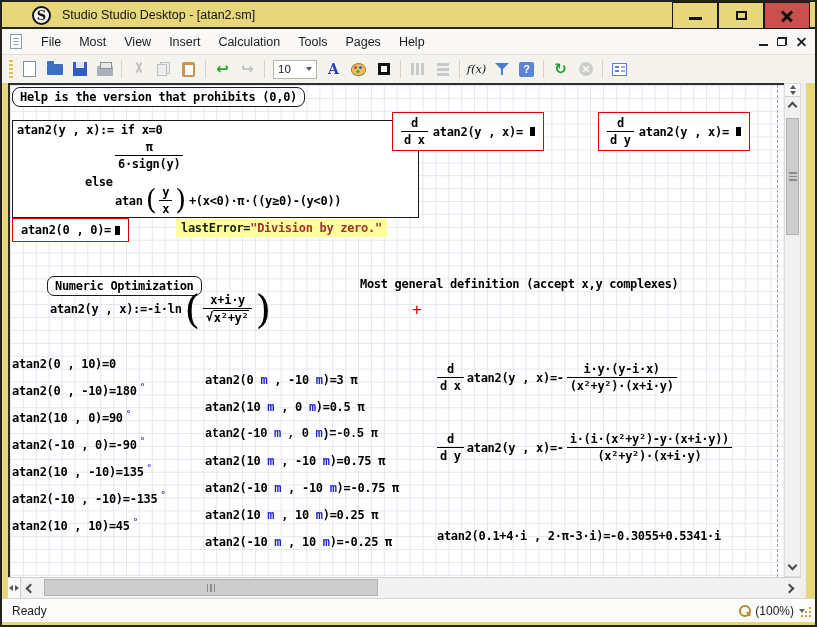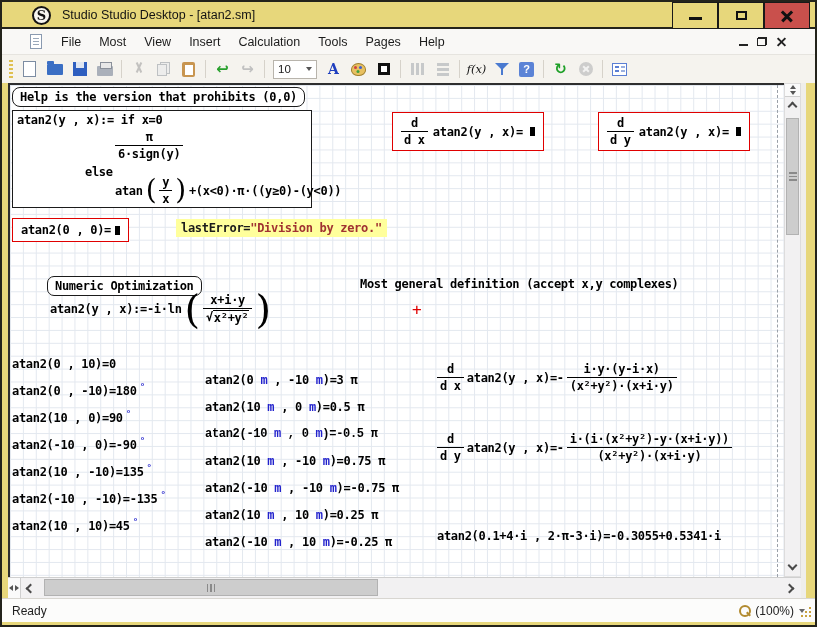--- a/index.html
+++ b/index.html
@@ -21,21 +21,21 @@
   #btn-max { right:51px; background:#e7d77b; }
   #btn-close { right:5px; background:#c9504c; }
   .glyph-min { width:13px; height:3px; background:#111; margin-top:6px; }
   .glyph-max { width:11px; height:9px; border:2px solid #111; }
   .glyph-x { position:relative; width:14px; height:14px; }
   .glyph-x::before, .glyph-x::after { content:""; position:absolute; left:0; top:6px; width:14px; height:2.5px; background:#111; }
   .glyph-x::before { transform:rotate(45deg); } .glyph-x::after { transform:rotate(-45deg); }
 
   
   #menubar { left:2px; top:29px; width:813px; height:26px; background:#f9f8f6;
-             border-bottom:1px solid #e6e4df; display:flex; align-items:center; padding:0 20px; }
+             border-bottom:1px solid #e6e4df; display:flex; align-items:center; padding:0 0; }
   .doc-icon { width:12px; height:15px; background:#fff; border:1px solid #8a9ab0; margin:0 10px 0 8px;
               position:relative; }
   .doc-icon::before { content:""; position:absolute; left:2px; top:3px; width:6px; height:1px;
               background:#9aa8ba; box-shadow:0 3px 0 #9aa8ba, 0 6px 0 #9aa8ba; }
   .menu-item { padding:4px 9px; font-size:12.5px; color:#1c1c1c; }
   #mdi-controls { margin-left:auto; display:flex; align-items:center; gap:9px; padding-right:8px; }
   .mdi-min { width:9px; height:2.5px; background:#222; margin-top:7px; }
   .mdi-restore { width:10px; height:9px; position:relative; }
   .mdi-restore::before { content:""; position:absolute; right:0; top:0; width:7px; height:6px; border:1.5px solid #222; background:#f9f8f6;}
   .mdi-restore::after { content:""; position:absolute; left:0; bottom:0; width:7px; height:6px; border:1.5px solid #222; background:#f9f8f6;}
@@ -280,21 +280,21 @@
     <div class="tb">
         <div class="icon-options"></div>
       </div>
   </div>
 
   <div class="abs" id="canvas"></div>
   <div class="abs" id="pagebreak"></div>
 
   <div class="abs notebox mono" style="left:12px; top:87px;">Help is the version that prohibits (0,0)</div>
 
-  <div class="abs blackbox" style="left:12px; top:110px; width:300px; height:98px;">
+  <div class="abs blackbox" style="left:12px; top:120px; width:407px; height:98px;">
     <div class="abs mono" style="left:4px; top:2px; white-space:pre;">atan2(y , x):= if x=0</div>
     <div class="abs vfrac mono" style="left:102px; top:19px;">
       <span class="fnum">π</span>
       <span class="fbar"></span>
       <span class="fden">6·sign(y)</span>
     </div>
     <div class="abs mono" style="left:72px; top:54px;">else</div>
     <div class="abs mono fxrow" style="left:102px; top:64px;">
       <span>atan</span>
       <span class="medp">(</span>

